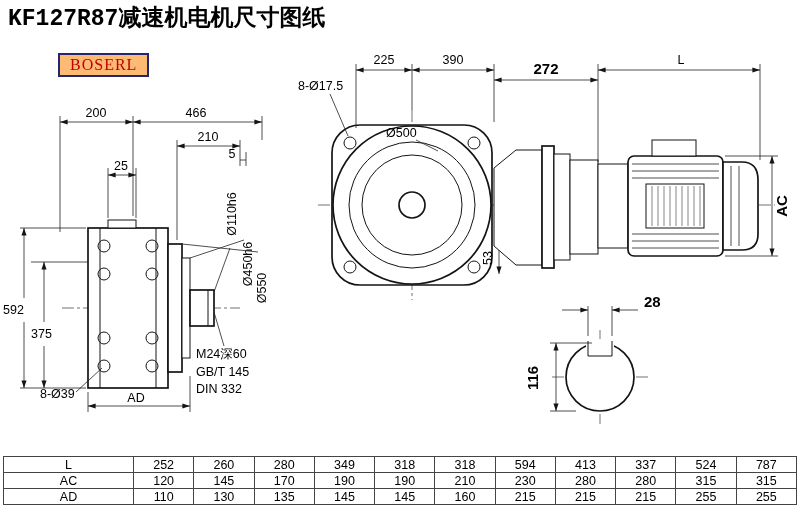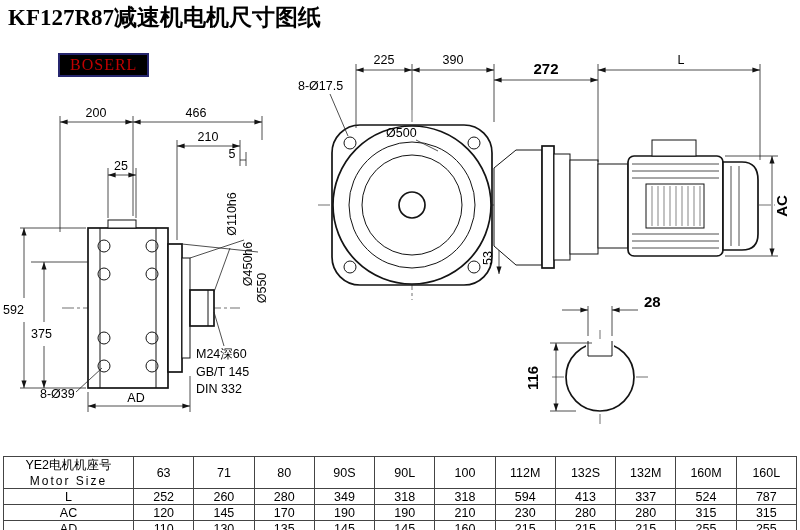--- a/index.html
+++ b/index.html
@@ -1,20 +1,20 @@
 <!DOCTYPE html>
 <html><head>
 <meta charset="utf-8">
 <style>
   html,body{margin:0;padding:0;background:#fff;}
   body{position:relative;width:800px;height:530px;overflow:hidden;
        font-family:"Liberation Sans","DejaVu Sans",sans-serif;color:#000;}
   .page-title{position:absolute;left:8px;top:2px;font-size:23px;font-weight:bold;
-       font-family:Liberation Serif, serif;}
-  .logo{position:absolute;left:58px;top:53px;border:2px solid #26266e;background:#000000;
+       font-family:Liberation Mono, monospace;}
+  .logo{position:absolute;left:58px;top:53px;border:2px solid #26266e;background:#fdba74;
        padding:1px 10px;color:#c00000;font-family:"Liberation Serif","DejaVu Serif",serif;
        font-size:16px;letter-spacing:1px;}
   svg.drawing{position:absolute;left:0;top:0;}
   svg .ln{stroke:#141414;stroke-width:1;fill:none;}
   svg .thk{stroke:#141414;stroke-width:1.7;fill:none;}
   svg .dim{stroke:#222;stroke-width:0.8;fill:none;}
   svg .cl{stroke:#333;stroke-width:0.7;fill:none;stroke-dasharray:12 3 3 3;}
   svg .hatch{stroke:#333;stroke-width:0.6;}
   svg .fillw{fill:#fff;}
   svg text{font-family:"Liberation Sans","DejaVu Sans",sans-serif;font-size:12.5px;fill:#000;}
@@ -225,37 +225,20 @@
       <col>
       <col>
       <col>
       <col>
       <col>
       <col>
       <col>
       <col>
   </colgroup>
   <tbody>
-      <tr class="hrow">
-    <th>
-      <div>YE2电机机座号</div>
-      <div class="en">Motor Size</div>
-    </th>
-    <th>63</th>
-    <th>71</th>
-    <th>80</th>
-    <th>90S</th>
-    <th>90L</th>
-    <th>100</th>
-    <th>112M</th>
-    <th>132S</th>
-    <th>132M</th>
-    <th>160M</th>
-    <th>160L</th>
-  </tr>
   <tr>
     <th>L</th>
     <td>252</td>
     <td>260</td>
     <td>280</td>
     <td>349</td>
     <td>318</td>
     <td>318</td>
     <td>594</td>
     <td>413</td>

